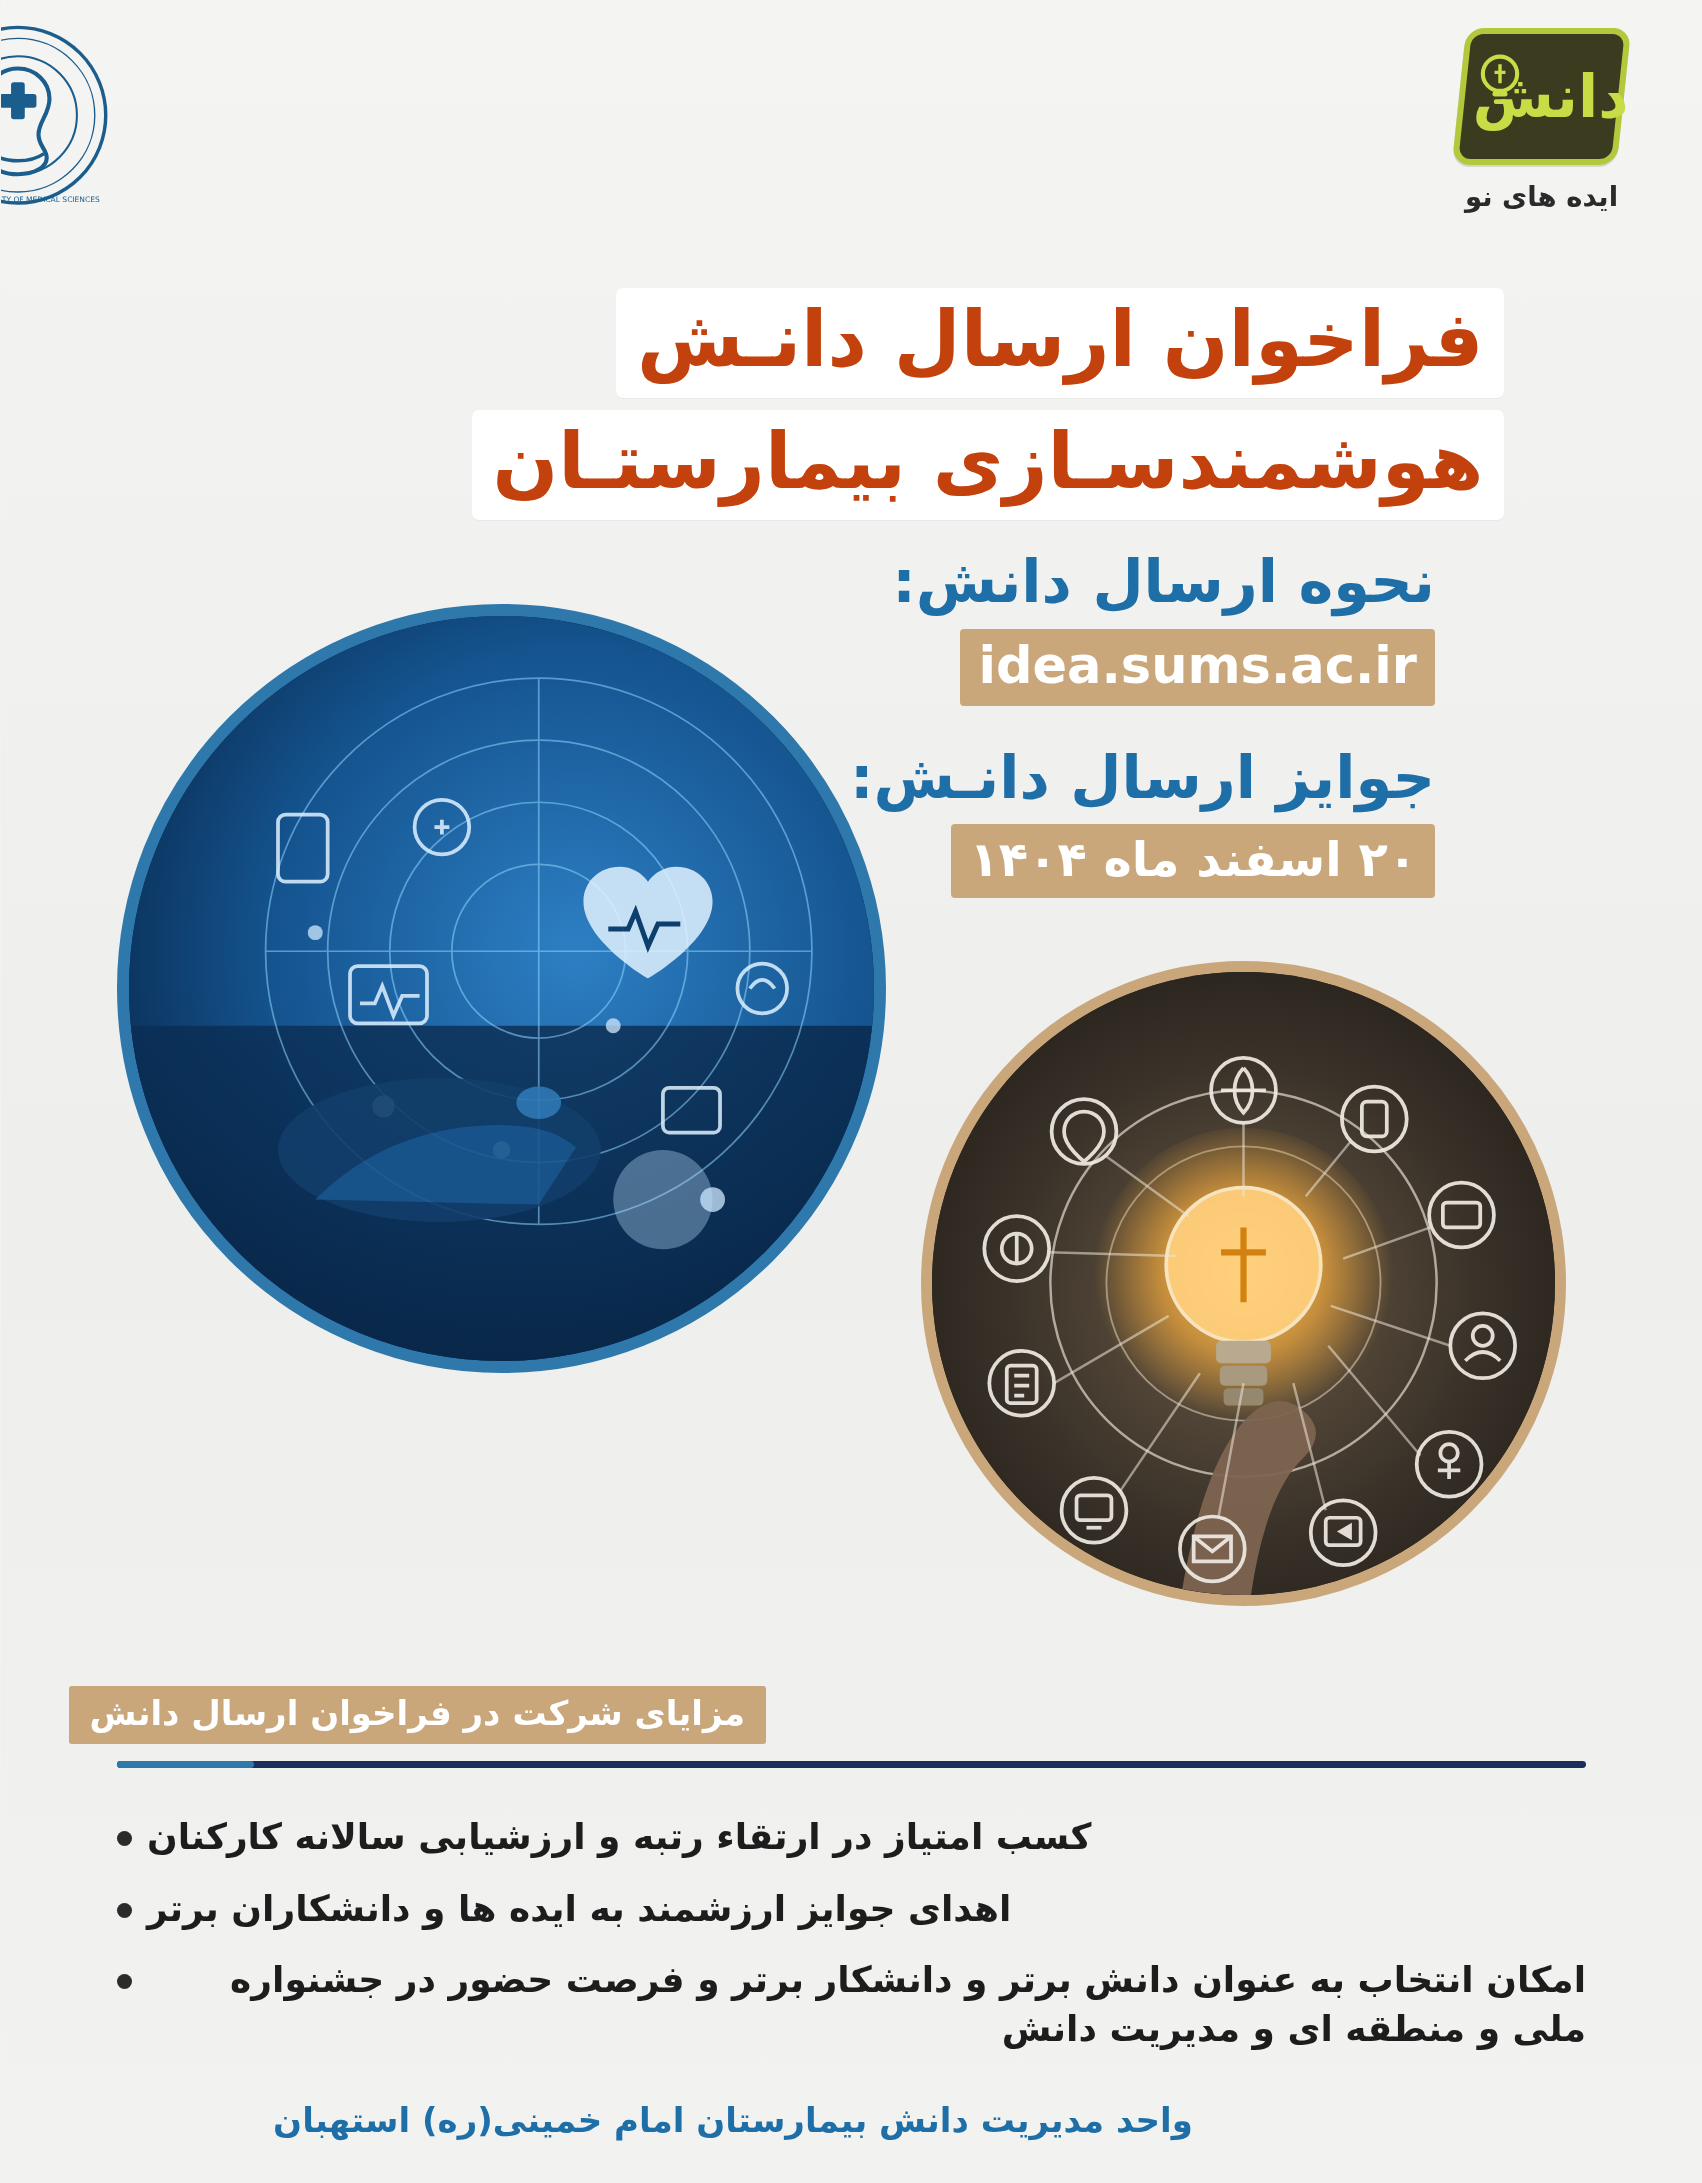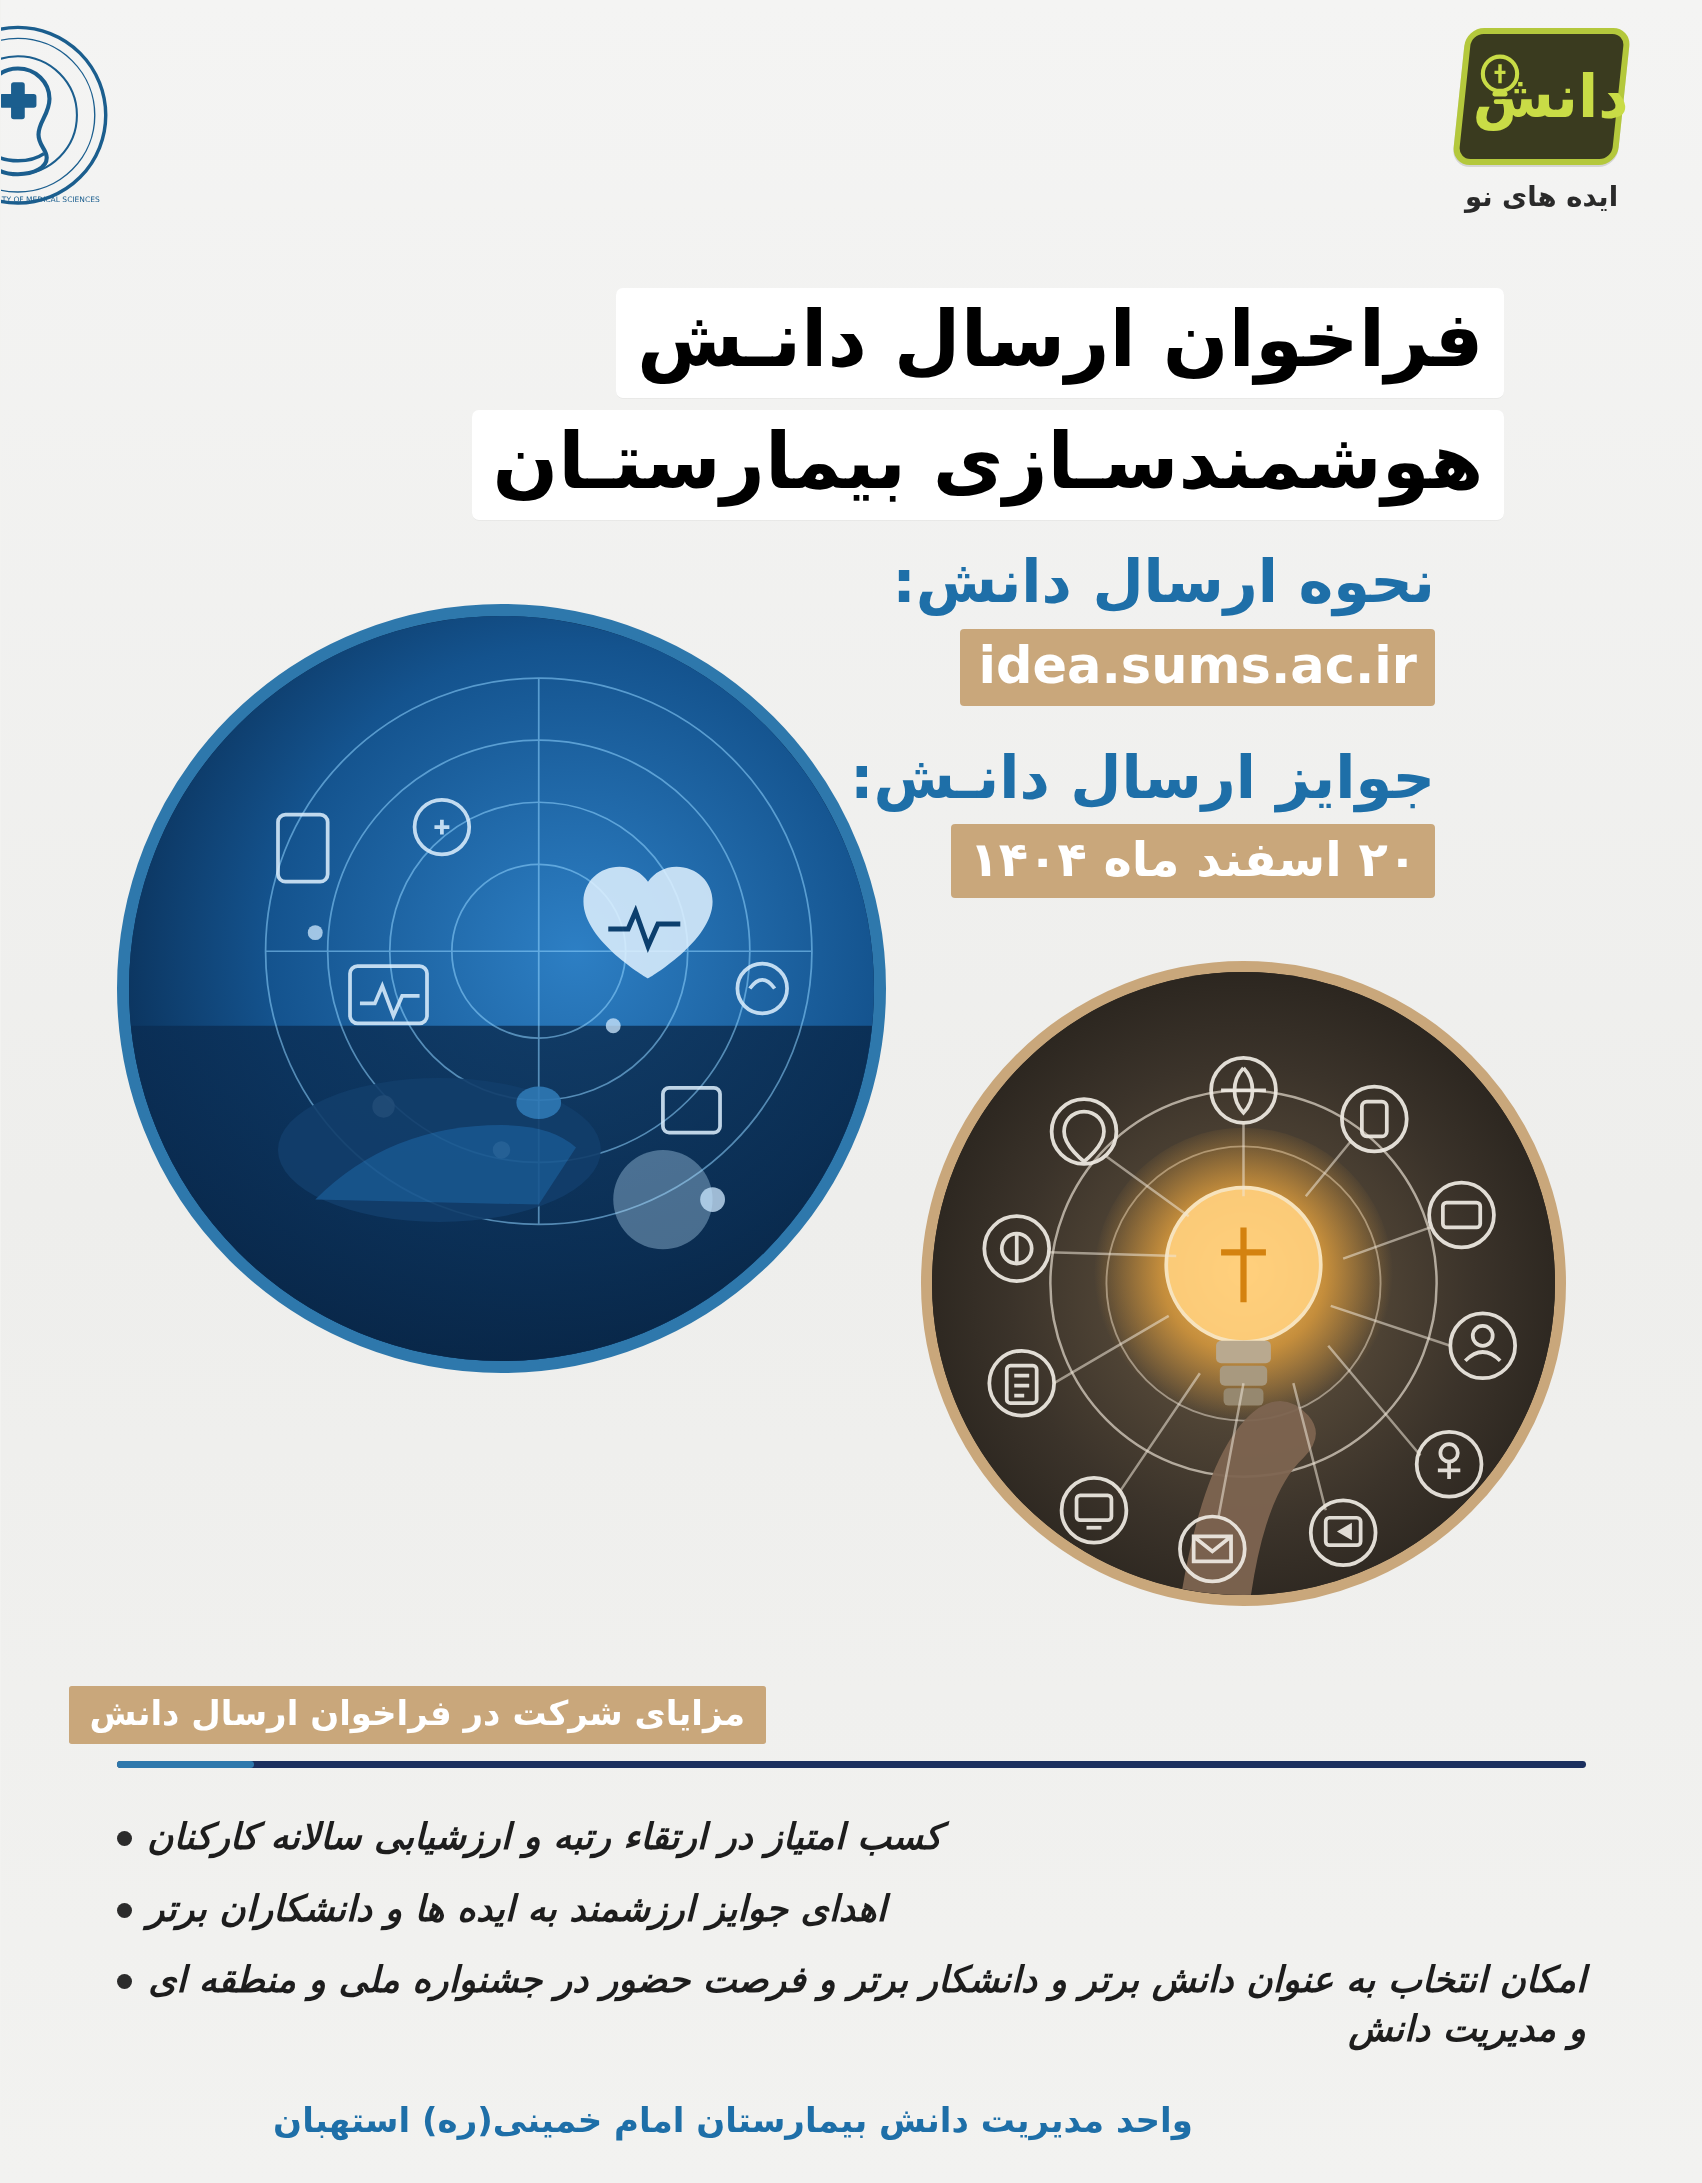--- a/index.html
+++ b/index.html
@@ -82,21 +82,21 @@
   .headline {
     position: absolute;
     top: 288px;
     right: 199px;
     width: 893px;
     text-align: right;
   }
   .hl-line {
     display: inline-block;
     background: #ffffff;
-    color: #000000;
+    color: #c2410c;
     font-size: 77px;
     font-weight: 800;
     line-height: 1.25;
     padding: 4.1px 20.6px 9.6px 20.6px;
     border-radius: 6.9px;
     letter-spacing: -0.7px;
     white-space: nowrap;
     box-shadow: 0 0.7px 0 rgba(0,0,0,.05);
   }
   .hl-line.l2 { margin-top: 12.4px; }
@@ -198,21 +198,20 @@
     width: 1469px;
     text-align: right;
   }
   .benefit-row {
     display: flex;
     flex-direction: row-reverse;
     align-items: flex-start;
     justify-content: flex-start;
     gap: 15px;
     margin-bottom: 23px;
-    font-style: italic;
   }
   .benefit-dot {
     width: 15px; height: 15px;
     background: #2b2b2b;
     border-radius: 50%;
     margin-top: 18px;
     flex: 0 0 auto;
   }
   .benefit-text {
     font-size: 36px;

